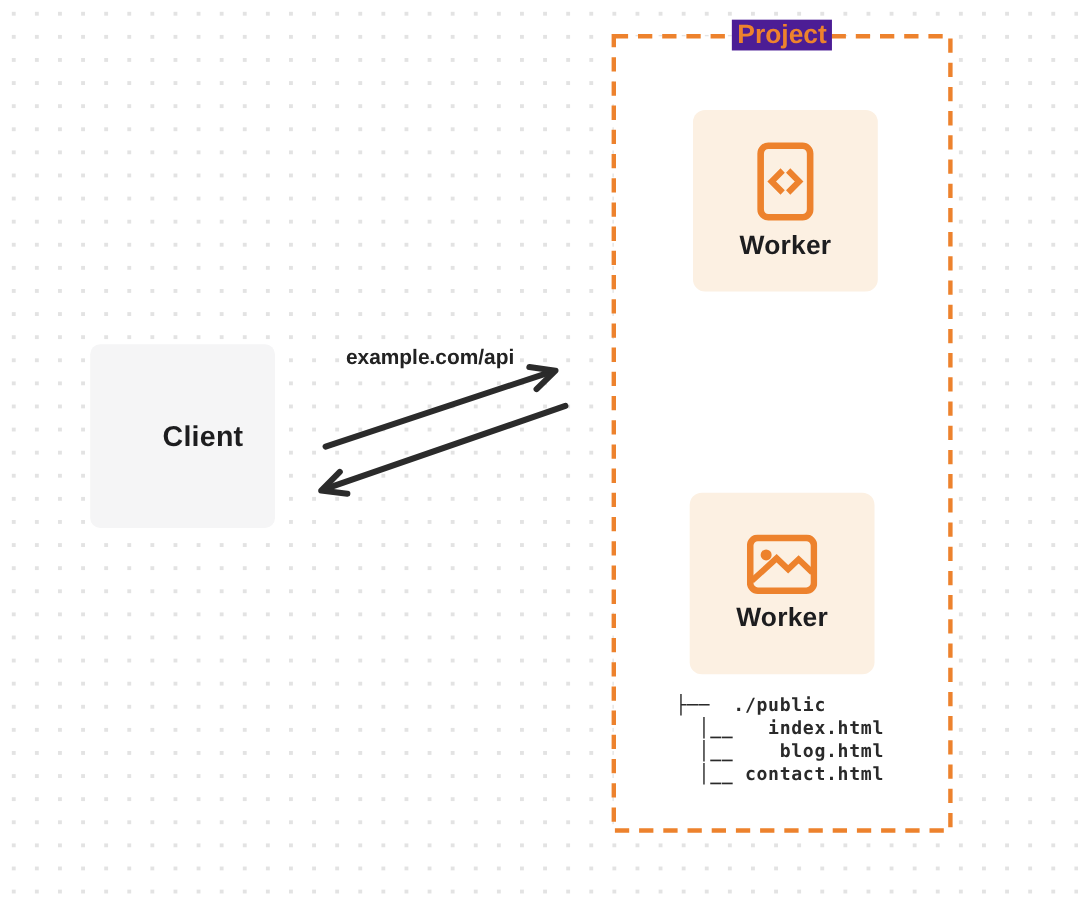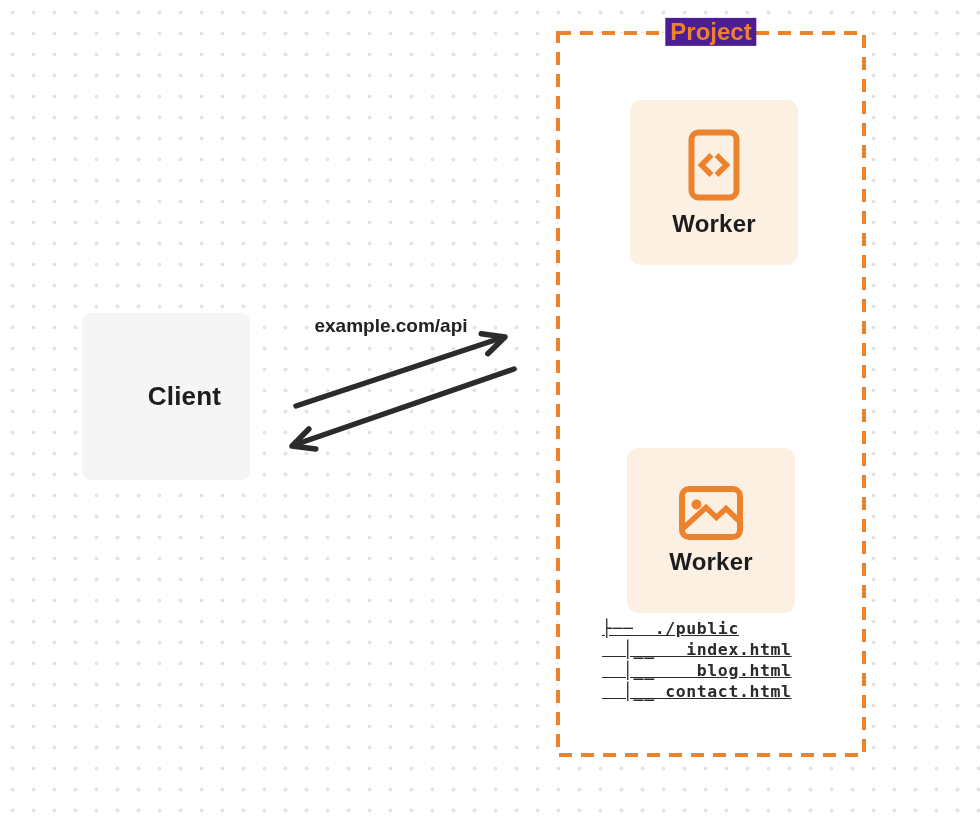--- a/index.html
+++ b/index.html
@@ -35,24 +35,24 @@
     font-size:24px;font-weight:bold;color:#ed822d;z-index:3;white-space:nowrap;
   }
   .card{
     position:absolute;width:168px;height:165px;background:#fcf0e2;border-radius:11px;
     display:flex;flex-direction:column;align-items:center;justify-content:center;gap:8px;
   }
   .card.worker{left:72px;top:67px;}
   .card.assets{left:69px;top:415px;}
   .card-label{font-size:24px;font-weight:bold;color:#1d1d1f;letter-spacing:.2px;}
   .file-tree{
-    position:absolute;left:44px;top:585px;margin:0;
+    position:absolute;left:44px;top:585px;margin:12px;
     font-family:"DejaVu Sans Mono","Liberation Mono",monospace;
     font-size:16.5px;font-weight:bold;line-height:21px;color:#2a2a2a;
-    white-space:pre;letter-spacing:.6px;text-decoration:underline;
+    white-space:pre;letter-spacing:.6px;
   }
 </style>
 </head>
 <body>
 
 <div class="canvas">
 
   <svg class="arrow-layer" width="980" height="818" viewBox="0 0 980 818">
     <g stroke="#2b2b2b" stroke-width="5.5" fill="none" stroke-linecap="round" stroke-linejoin="round">
       <line x1="296" y1="406" x2="501" y2="338"></line>

